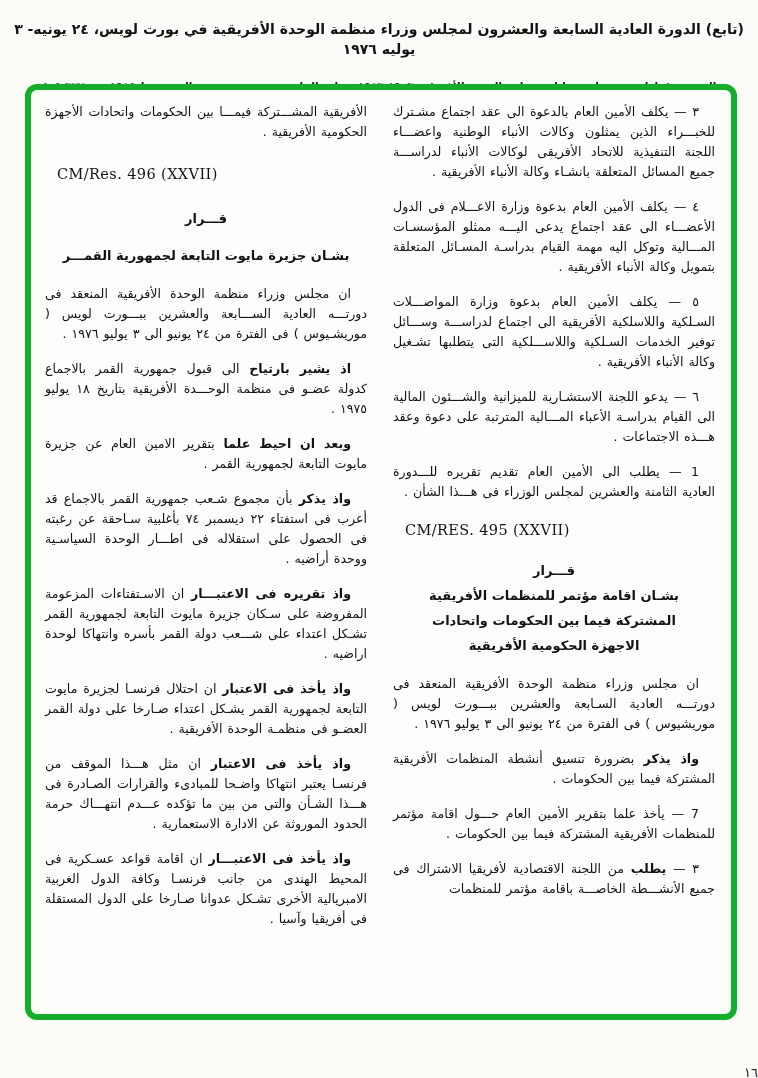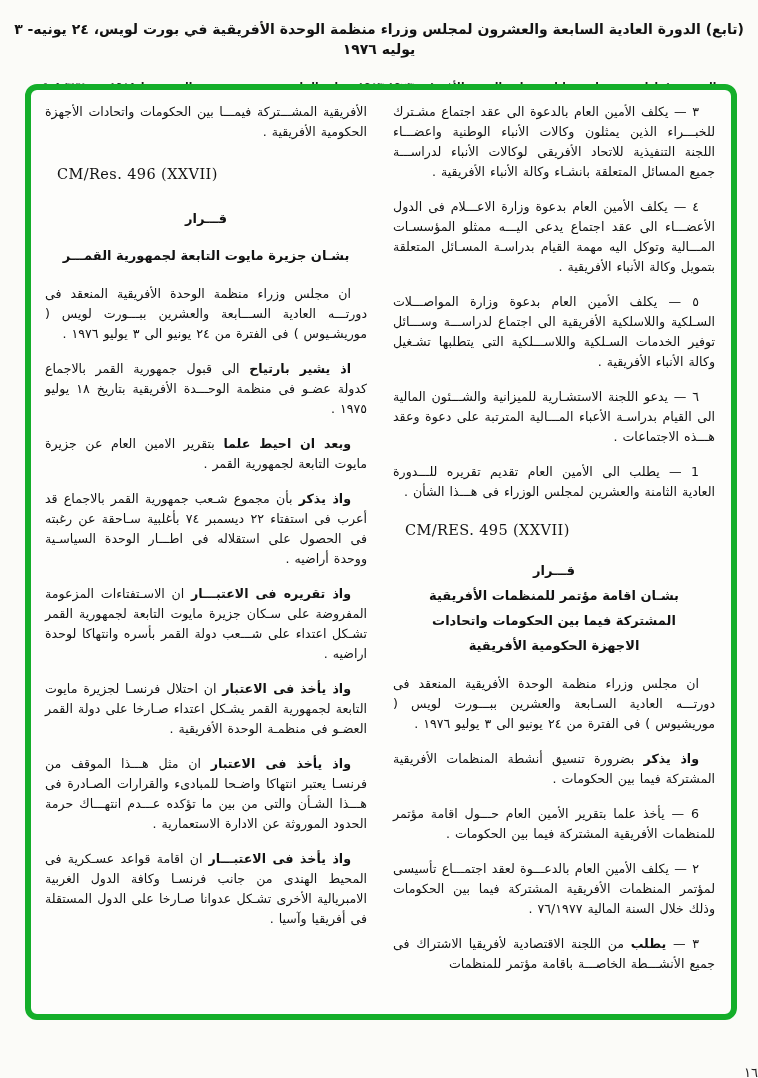--- a/index.html
+++ b/index.html
@@ -106,22 +106,21 @@
         <p class="para">1 — يطلب الى الأمين العام تقديم تقريره للـــدورة العادية الثامنة والعشرين لمجلس الوزراء فى هـــذا الشأن .</p>
         <div class="ref">CM/RES. 495 (XXVII)</div>
         <div class="heading">
           <div class="heading-line">قـــرار</div>
           <div class="heading-line">بشـان اقامة مؤتمر للمنظمات الأفريقية</div>
           <div class="heading-line">المشتركة فيما بين الحكومات واتحادات</div>
           <div class="heading-line">الاجهزة الحكومية الأفريقية</div>
         </div>
         <p class="para">ان مجلس وزراء منظمة الوحدة الأفريقية المنعقد فى دورتـــه العادية السـابعة والعشرين ببـــورت لويس ( موريشيوس ) فى الفترة من ٢٤ يونيو الى ٣ يوليو ١٩٧٦ .</p>
         <p class="para"><b>واذ يذكر</b> بضرورة تنسيق أنشطة المنظمات الأفريقية المشتركة فيما بين الحكومات .</p>
-        <p class="para">6 — يأخذ علما بتقرير الأمين العام حـــول اقامة مؤتمر للمنظمات الأفريقية المشتركة فيما بين الحكومات .</p>
-        <p class="para">٢ — يكلف الأمين العام بالدعـــوة لعقد اجتمـــاع تأسيسى لمؤتمر المنظمات الأفريقية المشتركة فيما بين الحكومات وذلك خلال السنة المالية ٧٦/١٩٧٧ .</p>
+        <p class="para">7 — يأخذ علما بتقرير الأمين العام حـــول اقامة مؤتمر للمنظمات الأفريقية المشتركة فيما بين الحكومات .</p>
         <p class="para">٣ — <b>يطلب</b> من اللجنة الاقتصادية لأفريقيا الاشتراك فى جميع الأنشـــطة الخاصـــة باقامة مؤتمر للمنظمات</p>
       </div>
     <div class="col col-left">
         <p class="para noindent">الأفريقية المشـــتركة فيمـــا بين الحكومات واتحادات الأجهزة الحكومية الأفريقية .</p>
         <div class="ref">CM/Res. 496 (XXVII)</div>
         <div class="heading spread">
           <div class="heading-line">قـــرار</div>
           <div class="heading-line">بشـان جزيرة مايوت التابعة لجمهورية القمـــر</div>
         </div>
         <p class="para">ان مجلس وزراء منظمة الوحدة الأفريقية المنعقد فى دورتـــه العادية الســـابعة والعشرين ببـــورت لويس ( موريشـيوس ) فى الفترة من ٢٤ يونيو الى ٣ يوليو ١٩٧٦ .</p>

